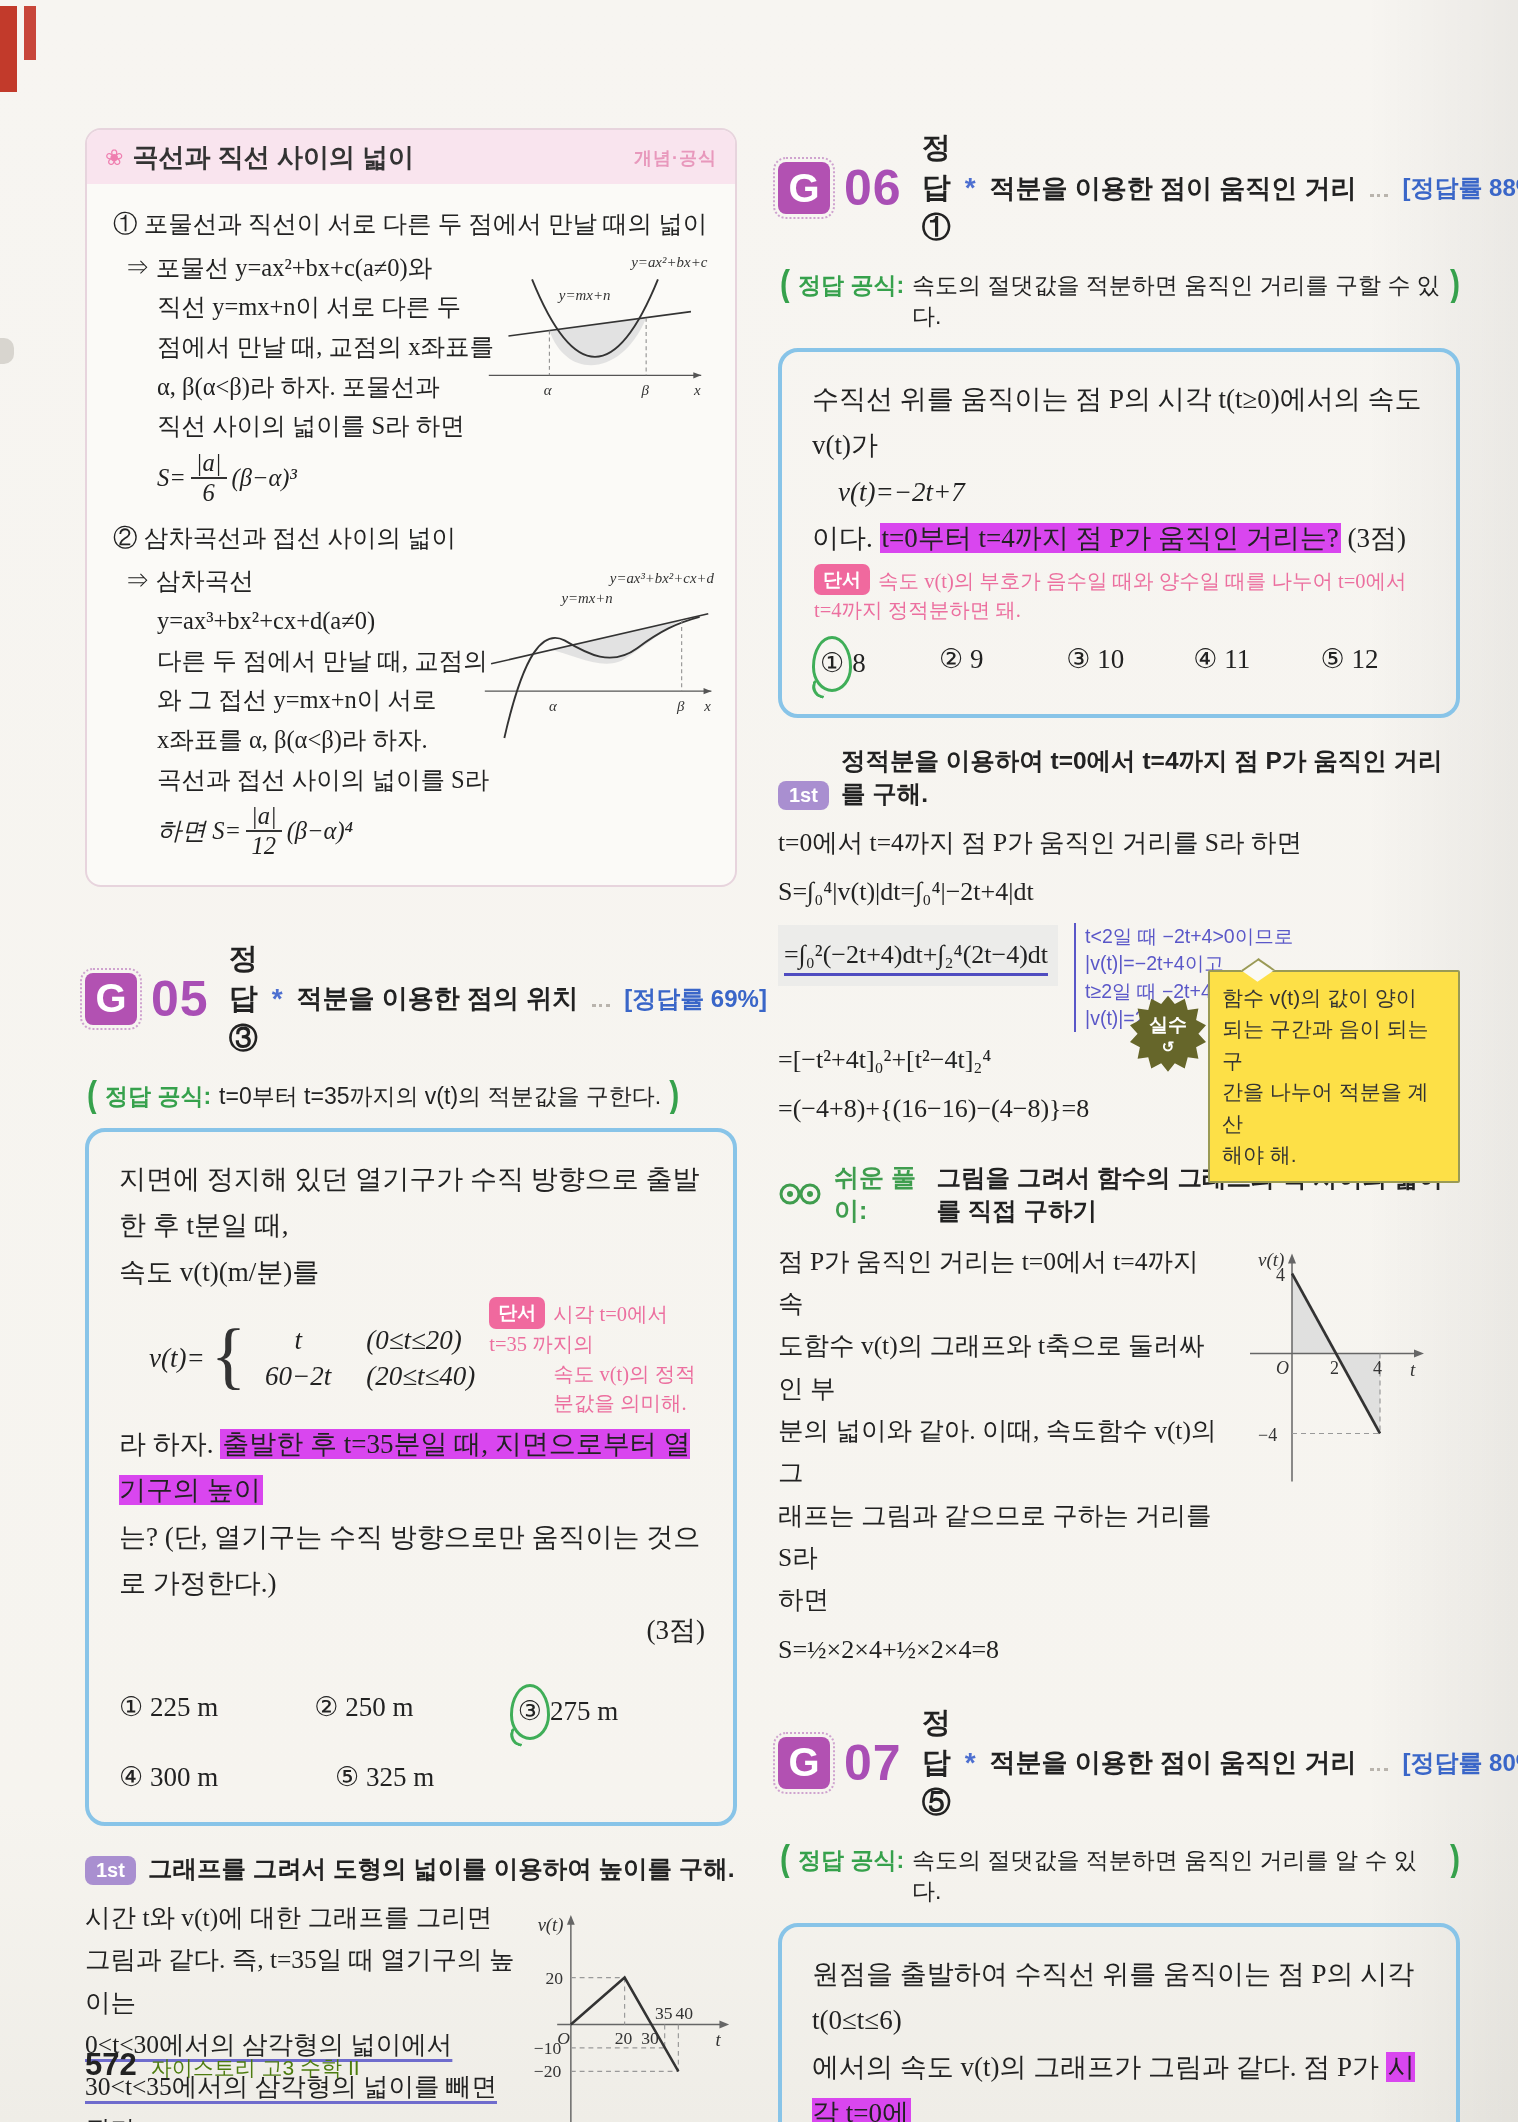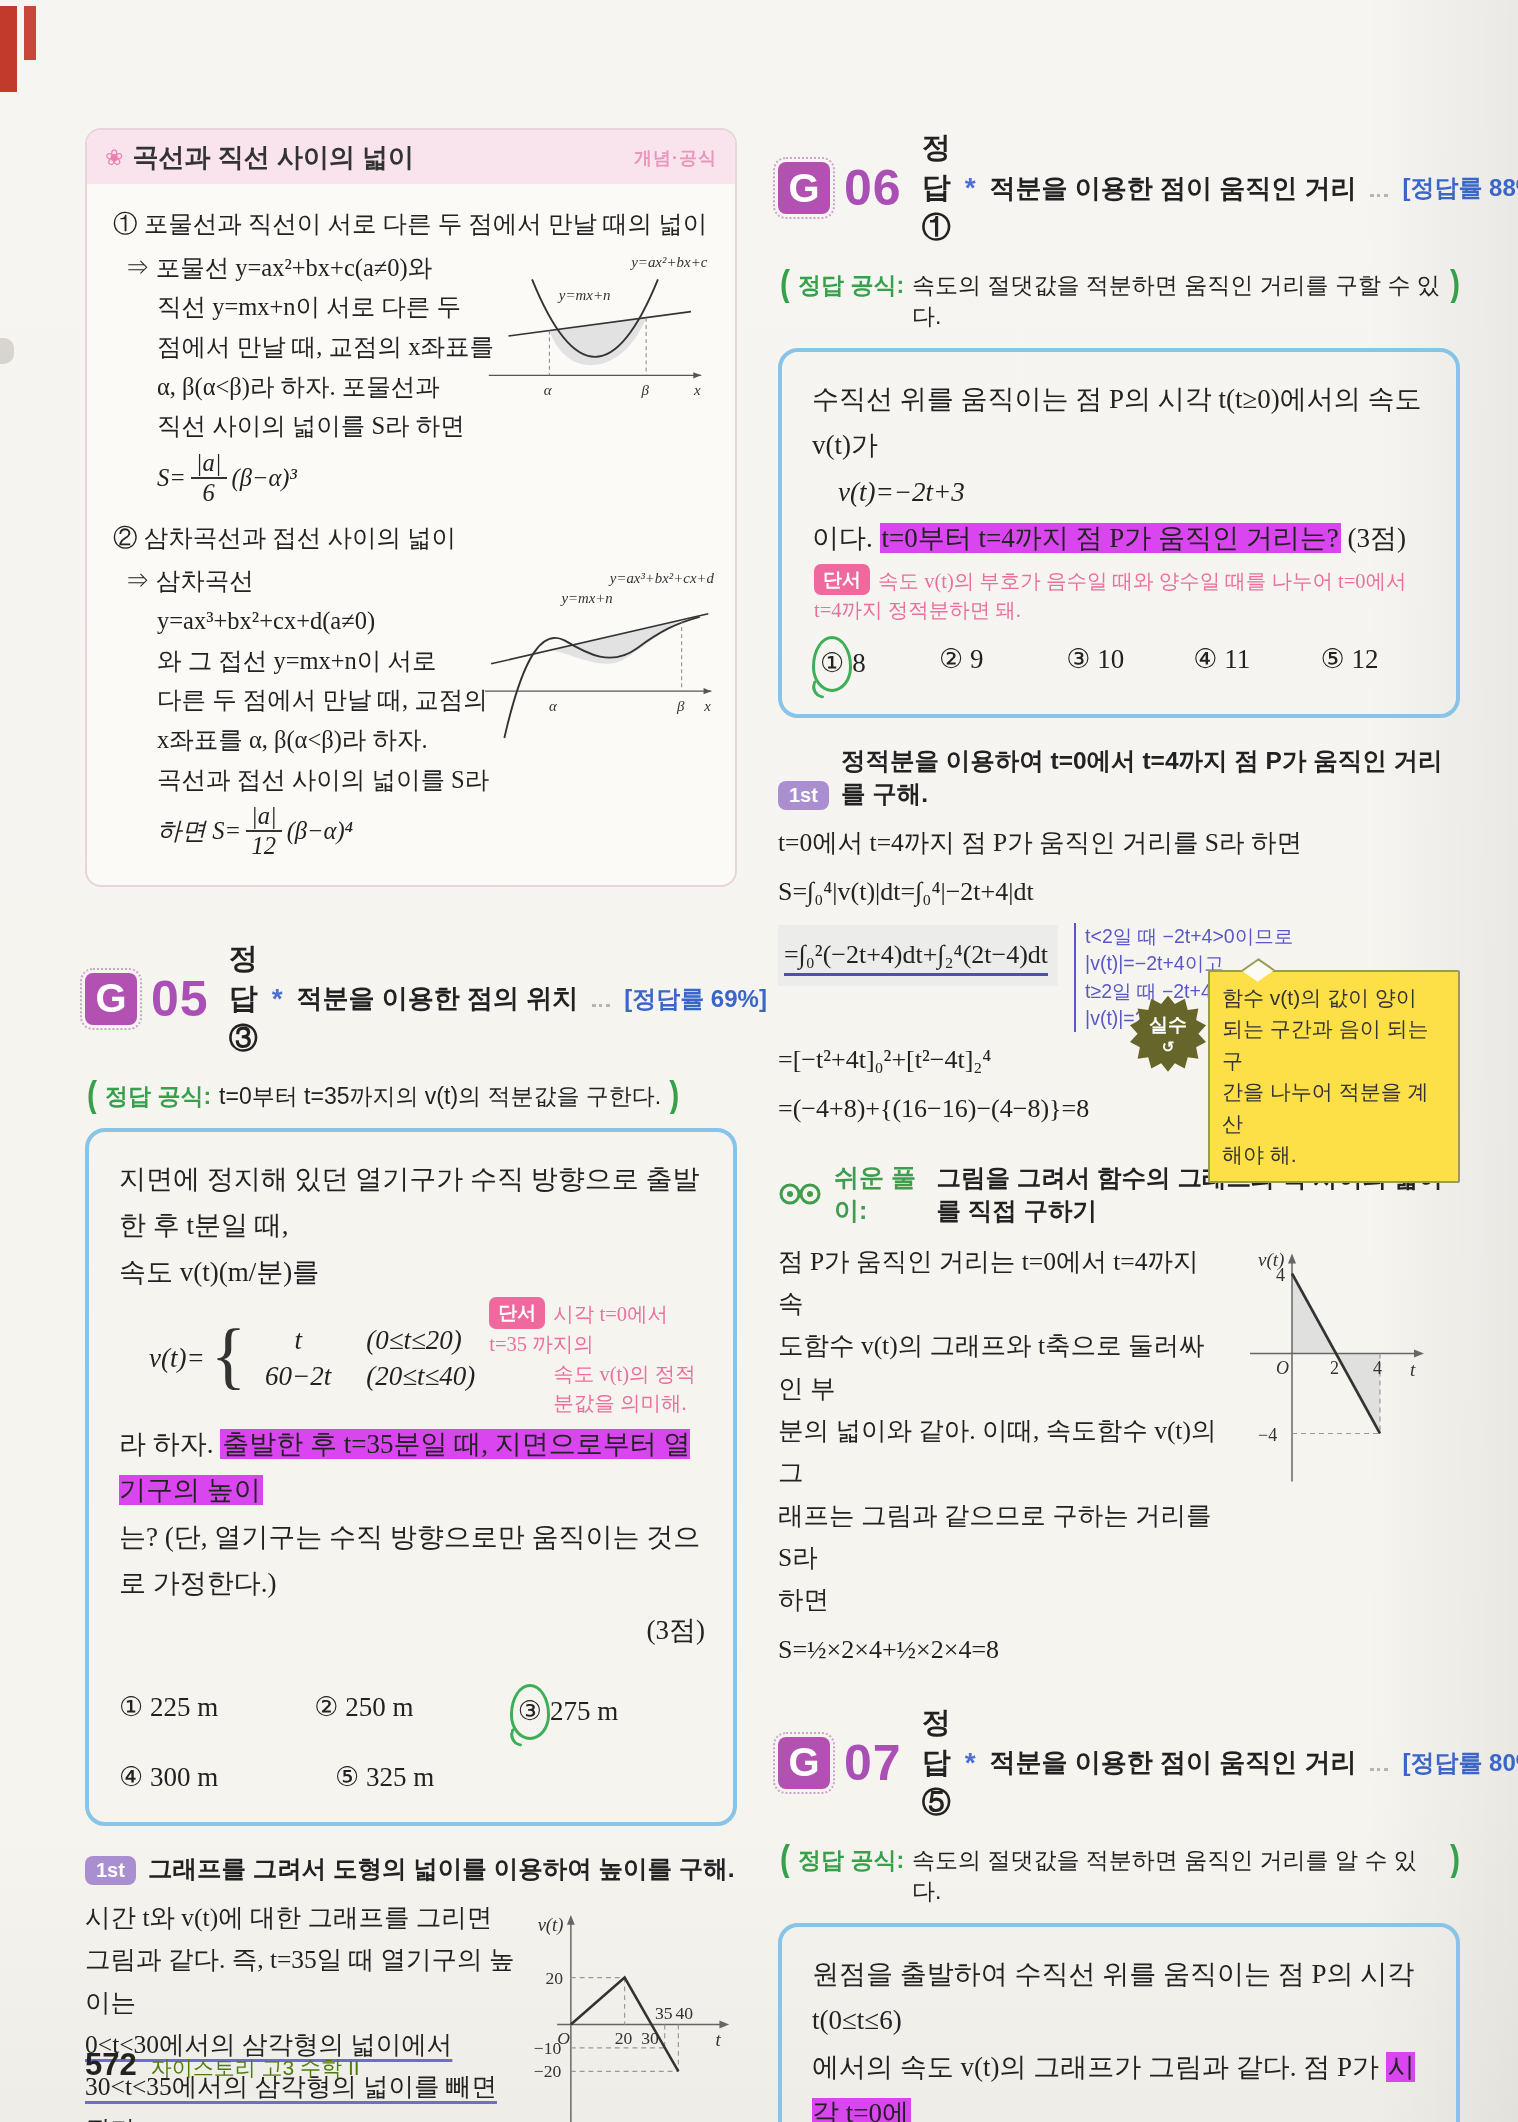--- a/index.html
+++ b/index.html
@@ -165,22 +165,22 @@
             <text x="276" y="185" font-size="19" class="it">x</text>
           </svg>
         </div>
       </div>
 
       <div class="citem-h" style="margin-top:12px">② 삼차곡선과 접선 사이의 넓이</div>
       <div class="cflex">
         <div class="clines">
           <div class="cl arrow">⇒ 삼차곡선</div>
           <div class="cl ind">y=ax³+bx²+cx+d(a≠0)</div>
+          <div class="cl ind">다른 두 점에서 만날 때, 교점의</div>
           <div class="cl ind">와 그 접선 y=mx+n이 서로</div>
-          <div class="cl ind">다른 두 점에서 만날 때, 교점의</div>
           <div class="cl ind">x좌표를 α, β(α&lt;β)라 하자.</div>
           <div class="cl ind">곡선과 접선 사이의 넓이를 S라</div>
           <div class="cformula">
             <span>하면 S=</span>
             <span class="frac">
                 <span class="fn">|a|</span>
                 <span class="fd">12</span>
               </span>
             <span>(β−α)⁴</span>
           </div>
@@ -317,21 +317,21 @@
     <div class="gongsik">
       <span class="gp">(</span>
       <span class="glabel">정답 공식:</span>
       <span class="gtext">속도의 절댓값을 적분하면 움직인 거리를 구할 수 있다.</span>
       <span class="gp">)</span>
     </div>
 
     <div class="pbox">
       <div class="ptext">
         <div>수직선 위를 움직이는 점 P의 시각 t(t≥0)에서의 속도 v(t)가</div>
-        <div class="math" style="padding-left:26px">v(t)=−2t+3</div>
+        <div class="math" style="padding-left:26px">v(t)=−2t+7</div>
         <div><span>이다. </span><span class="hl">t=0부터 t=4까지 점 P가 움직인 거리는?</span><span> (3점)</span></div>
         <div class="danseo danseo-inline">
           <span class="danseo-badge">단서</span><span>속도 v(t)의 부호가 음수일 때와 양수일 때를 나누어 t=0에서 t=4까지 정적분하면 돼.</span>
         </div>
         <div class="choices" style="margin-top:10px">
           <span class="choice" style="width:130px"><span class="ans-circle"><span>①</span></span><span>8</span></span>
           <span class="choice" style="width:130px">② 9</span>
           <span class="choice" style="width:130px">③ 10</span>
           <span class="choice" style="width:130px">④ 11</span>
           <span class="choice" style="width:110px">⑤ 12</span>

